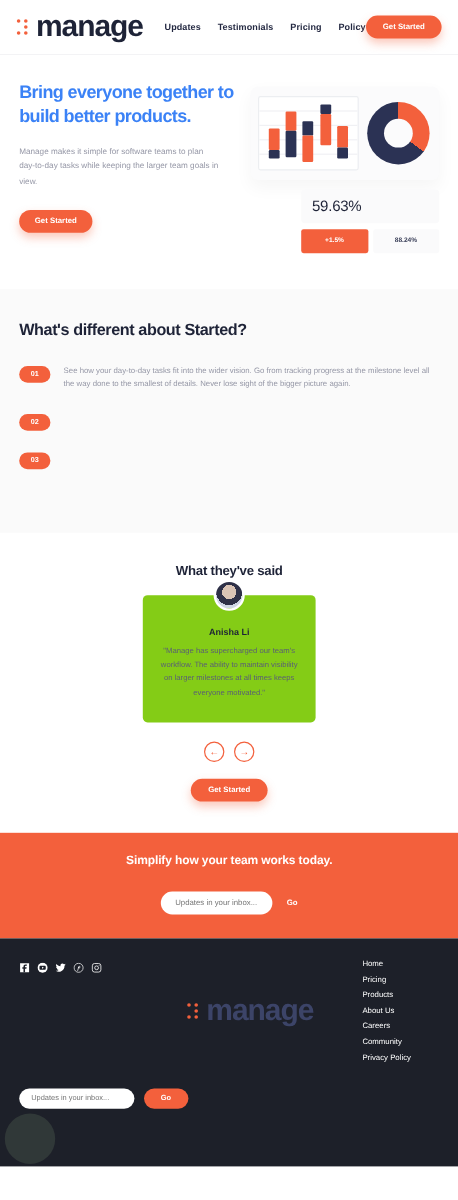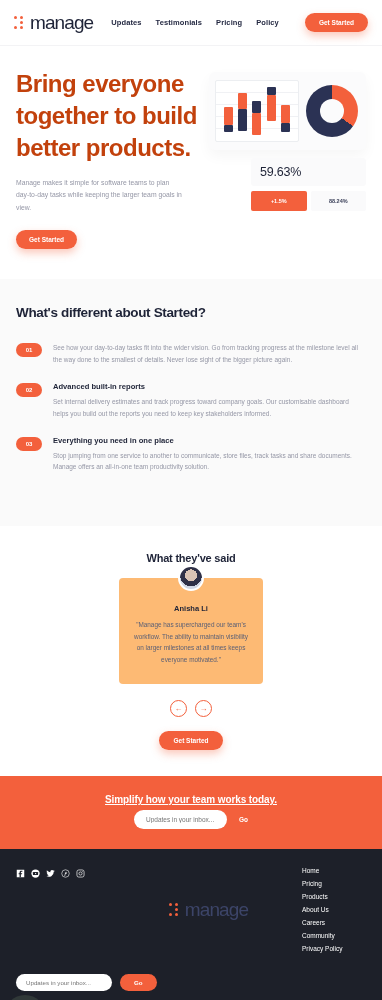--- a/index.html
+++ b/index.html
@@ -25,22 +25,22 @@
   .logo-dots {
     display: grid;
     grid-template-columns: 4px 4px;
     grid-template-rows: 3px 3px 3px;
     gap: 2px;
     margin-right: 2px;
   }
   .logo-dots i { width: 3px; height: 3px; border-radius: 50%; background: #f3603c; display: block; }
   .logo-dots i.off { background: transparent; }
   .logo-word {
-    font-size: 19px;
-    font-weight: normal;
+    font-size: 25px;
+    font-weight: bold;
     letter-spacing: -0.9px;
     color: #1e2337;
     line-height: 1;
   }
   .nav { display: flex; align-items: center; gap: 14px; margin-left: 18px; }
   .nav a {
     font-size: 7.5px;
     font-weight: bold;
     color: #242942;
     text-decoration: none;
@@ -64,25 +64,25 @@
   
   .hero {
     background: #fff;
     padding: 22px 16px 30px 16px;
     display: flex;
     gap: 8px;
     position: relative;
   }
   .hero-left { width: 185px; flex: none; }
   .hero-title {
-    font-size: 24px;
+    font-size: 15px;
     font-weight: bold;
     line-height: 1.33;
     letter-spacing: -0.5px;
-    color: #c2410c;
+    color: #3b82f6;
   }
   .hero-sub {
     margin-top: 13px;
     font-size: 6.8px;
     line-height: 1.85;
     color: #9597a6;
     max-width: 168px;
   }
   .hero .btn-primary { margin-top: 16px; padding: 6px 13px; }
   .hero-right { flex: 1; padding-top: 4px; }
@@ -160,21 +160,21 @@
   }
   .feature-body { font-size: 6.5px; line-height: 1.75; color: #9597a6; }
 
   
   .testimonials { background: #fff; padding: 26px 16px 26px 16px; text-align: center; }
   .testimonials h2 {
     font-size: 11px; font-weight: bold; color: #1e2337;
     letter-spacing: -0.2px; margin-bottom: 14px;
   }
   .t-card {
-    background: #fdba74; border-radius: 4px;
+    background: #84cc16; border-radius: 4px;
     width: 144px; margin: 0 auto; padding: 26px 14px 18px 14px;
     position: relative;
   }
   .avatar {
     width: 26px; height: 26px; border-radius: 50%;
     background: radial-gradient(circle at 50% 38%, #d9c3b4 0 34%, #2e3047 34% 62%, #cfd6e4 62%);
     border: 2px solid #fff;
     position: absolute; left: 50%; top: -13px; transform: translateX(-50%);
     overflow: hidden;
   }
@@ -188,22 +188,21 @@
     font-size: 8px; cursor: pointer; background: #fff; line-height: 1;
   }
   .testimonials .btn-primary { margin-top: 14px; }
 
   
   .cta {
     background: #f3603c; padding: 18px 16px 20px 16px; text-align: center;
   }
   .cta h2 {
     color: #fff; font-size: 10px; font-weight: bold; letter-spacing: -0.1px;
-    margin-bottom: 5px;
-    text-decoration: underline;
+    margin-bottom: 20px;
   }
   .cta-form { display: flex; align-items: center; justify-content: center; gap: 12px; }
   .cta-form input {
     border: none; border-radius: 14px; padding: 6px 12px;
     font-size: 6.5px; width: 93px; color: #9597a6;
     font-family: "Liberation Sans", sans-serif; outline: none;
   }
   .cta-go {
     background: transparent; border: none; color: #fff;
     font-size: 6.5px; font-weight: bold; cursor: pointer;
@@ -320,32 +319,24 @@
 
   <div class="feature">
     <div class="feature-num">01</div>
     <div>
       <div class="feature-body">See how your day-to-day tasks fit into the wider vision. Go from tracking progress at the milestone level all the way done to the smallest of details. Never lose sight of the bigger picture again.</div>
     </div>
   </div>
 
   <div class="feature">
     <div class="feature-num">02</div>
-    <div>
-      <div class="feature-head">Advanced built-in reports</div>
-      <div class="feature-body">Set internal delivery estimates and track progress toward company goals. Our customisable dashboard helps you build out the reports you need to keep key stakeholders informed.</div>
-    </div>
   </div>
 
   <div class="feature">
     <div class="feature-num">03</div>
-    <div>
-      <div class="feature-head">Everything you need in one place</div>
-      <div class="feature-body">Stop jumping from one service to another to communicate, store files, track tasks and share documents. Manage offers an all-in-one team productivity solution.</div>
-    </div>
   </div>
 </div>
 
 <div class="testimonials">
   <h2>What they've said</h2>
   <div class="t-card">
     <div class="avatar"></div>
     <div class="t-name">Anisha Li</div>
     <div class="t-quote">"Manage has supercharged our team's workflow. The ability to maintain visibility on larger milestones at all times keeps everyone motivated."</div>
   </div>

